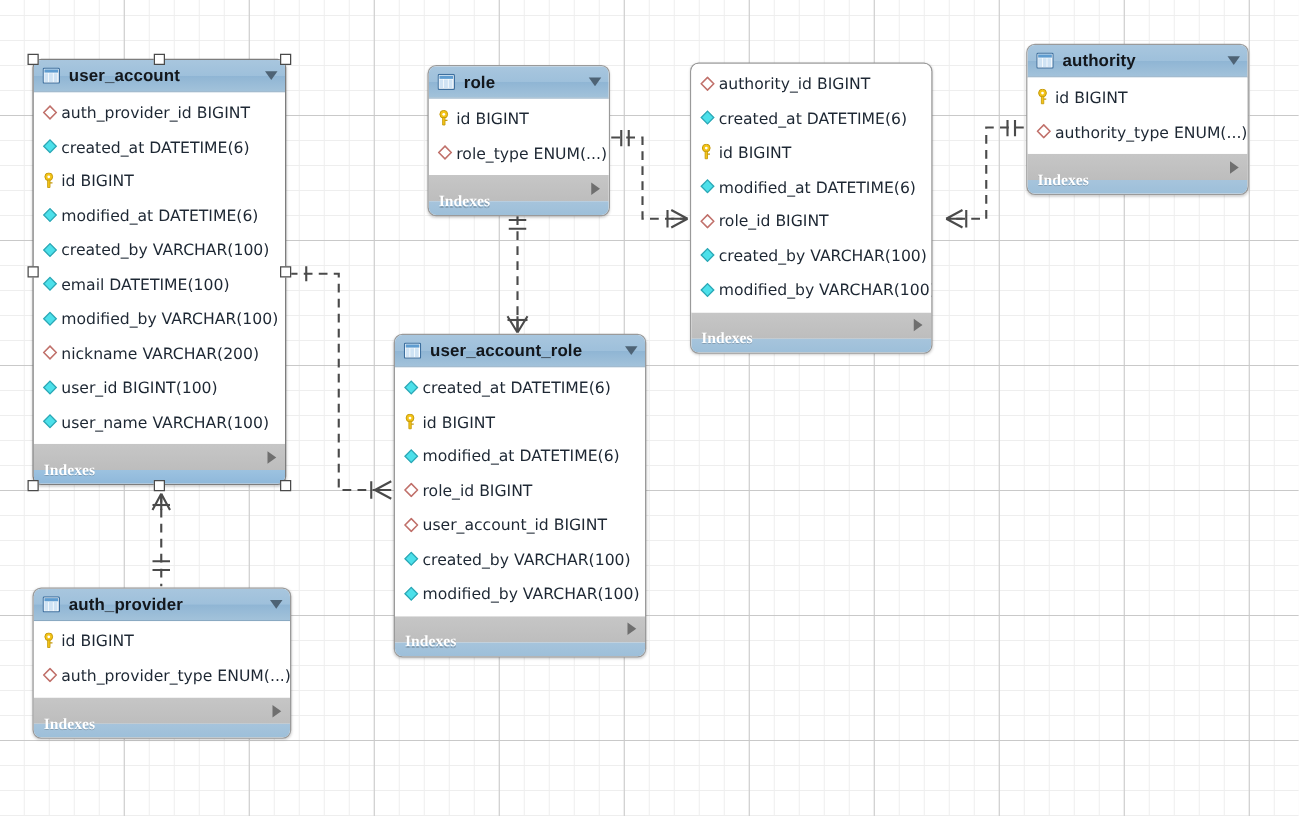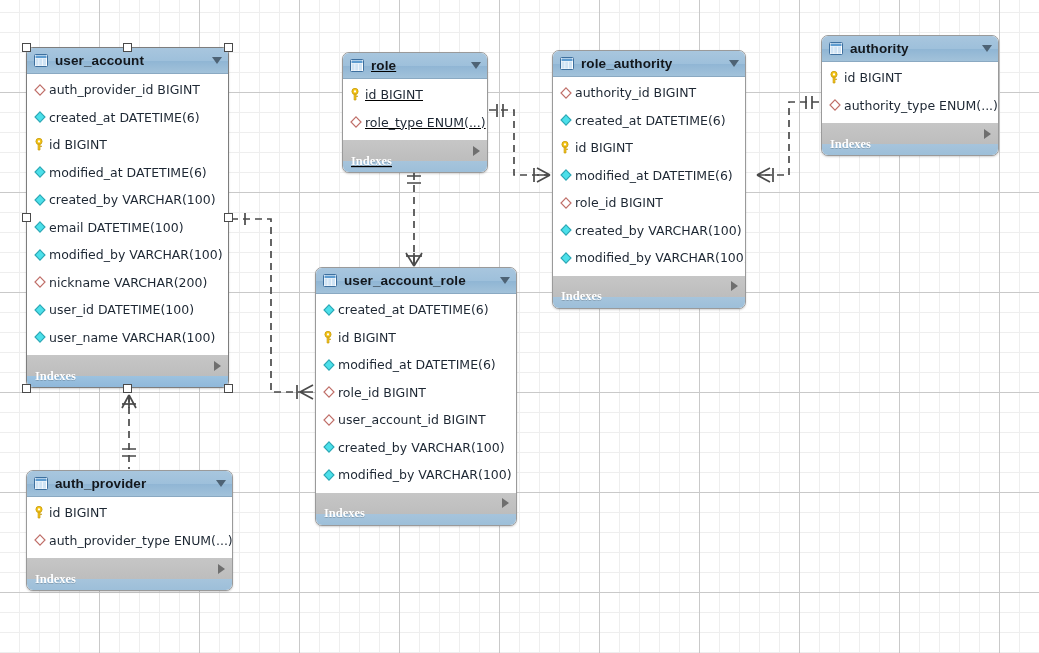--- a/index.html
+++ b/index.html
@@ -279,38 +279,38 @@
               </svg>
             </span>
             <span class="col-text">nickname VARCHAR(200)</span>
           </div>
           <div class="col-row">
             <span class="col-ico">
               <svg width="12" height="12" viewBox="0 0 12 12">
                 <path d="M6,0.9 L11,6 L6,11.1 L1,6 Z" fill="#4ce0ea" stroke="#2aa7b5" stroke-width="1.1"></path>
               </svg>
             </span>
-            <span class="col-text">user_id DATETIME(100)</span>
+            <span class="col-text">user_id BIGINT(100)</span>
           </div>
           <div class="col-row">
             <span class="col-ico">
               <svg width="12" height="12" viewBox="0 0 12 12">
                 <path d="M6,0.9 L11,6 L6,11.1 L1,6 Z" fill="#4ce0ea" stroke="#2aa7b5" stroke-width="1.1"></path>
               </svg>
             </span>
             <span class="col-text">user_name VARCHAR(100)</span>
           </div>
         </div>
         <div class="tb-indexes">
           <span class="ix-label">Indexes</span>
           <span class="ix-arrow"></span>
         </div>
         <div class="tb-footer"></div>
       </div>
-      <div class="table-box" style="left: 342px; top: 52px; width: 146px; text-decoration: underline;">
+      <div class="table-box" style="left: 342px; top: 52px; width: 146px;">
         <div class="tb-header">
           <span class="tbl-icon">
             <svg width="14" height="13" viewBox="0 0 14 13">
               <rect x="0.5" y="0.5" width="13" height="12" rx="1" fill="#ffffff" stroke="#3d6f9e" stroke-width="1"></rect>
               <rect x="1.5" y="1.5" width="11" height="2.6" fill="#5e9cd0"></rect>
               <rect x="1.5" y="4.6" width="3.1" height="7" fill="#cfe3f4"></rect>
               <rect x="5.2" y="4.6" width="3.1" height="7" fill="#cfe3f4"></rect>
               <rect x="8.9" y="4.6" width="3.1" height="7" fill="#cfe3f4"></rect>
             </svg>
           </span>
@@ -338,33 +338,20 @@
             <span class="col-text">role_type ENUM(...)</span>
           </div>
         </div>
         <div class="tb-indexes">
           <span class="ix-label">Indexes</span>
           <span class="ix-arrow"></span>
         </div>
         <div class="tb-footer"></div>
       </div>
       <div class="table-box" style="left: 552px; top: 50px; width: 194px;">
-        <div class="tb-header">
-          <span class="tbl-icon">
-            <svg width="14" height="13" viewBox="0 0 14 13">
-              <rect x="0.5" y="0.5" width="13" height="12" rx="1" fill="#ffffff" stroke="#3d6f9e" stroke-width="1"></rect>
-              <rect x="1.5" y="1.5" width="11" height="2.6" fill="#5e9cd0"></rect>
-              <rect x="1.5" y="4.6" width="3.1" height="7" fill="#cfe3f4"></rect>
-              <rect x="5.2" y="4.6" width="3.1" height="7" fill="#cfe3f4"></rect>
-              <rect x="8.9" y="4.6" width="3.1" height="7" fill="#cfe3f4"></rect>
-            </svg>
-          </span>
-          <span class="tb-title">role_authority</span>
-          <span class="tb-caret"></span>
-        </div>
         <div class="tb-cols">
           <div class="col-row">
             <span class="col-ico">
               <svg width="12" height="12" viewBox="0 0 12 12">
                 <path d="M6,0.9 L11,6 L6,11.1 L1,6 Z" fill="#ffffff" stroke="#c0706a" stroke-width="1.2"></path>
               </svg>
             </span>
             <span class="col-text">authority_id BIGINT</span>
           </div>
           <div class="col-row">

